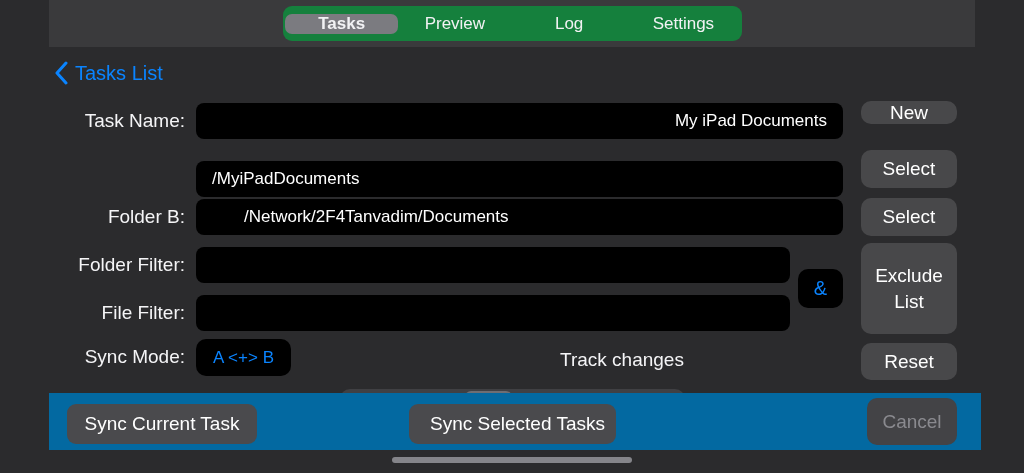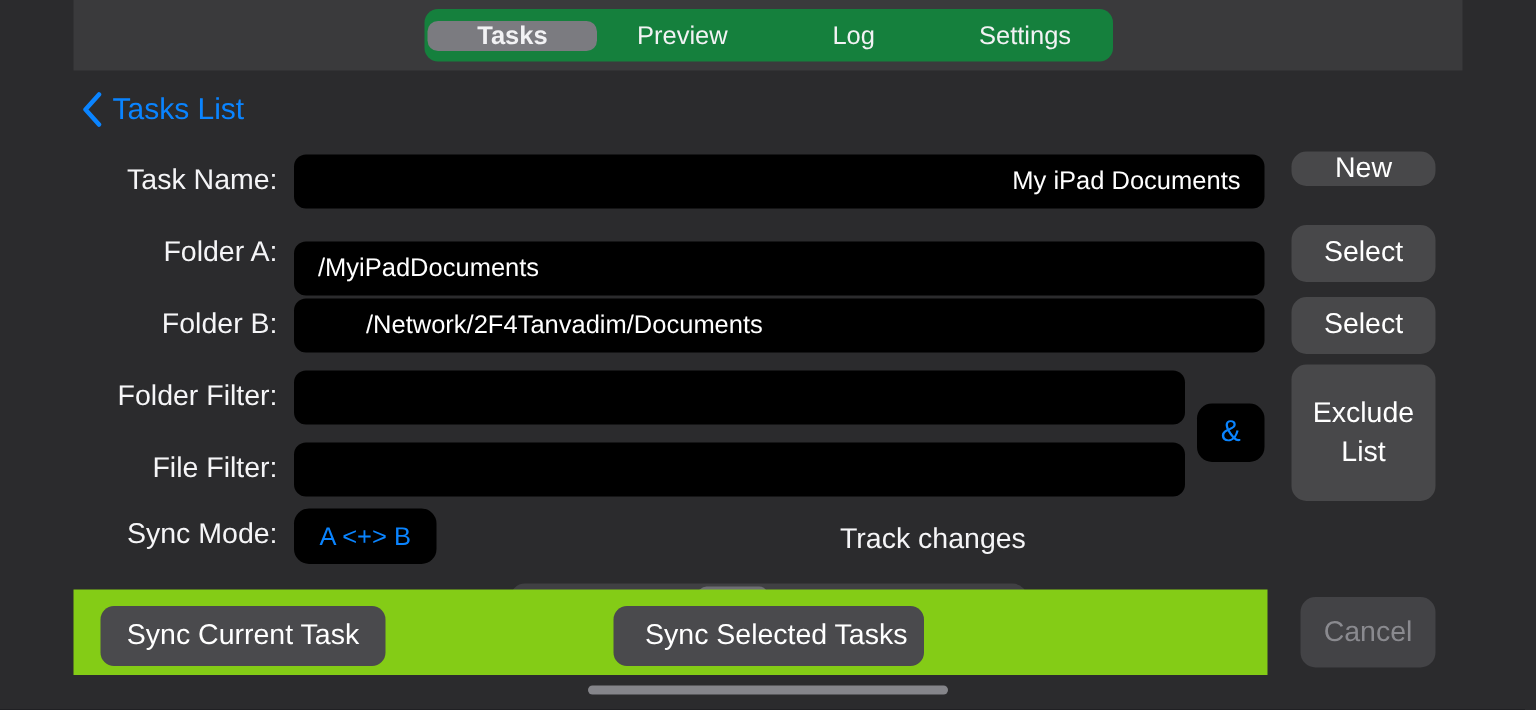--- a/index.html
+++ b/index.html
@@ -158,22 +158,22 @@
     position: absolute;
     left: 125px; top: 2px;
     width: 47px; height: 18px;
     background: #6e6e73;
     border-radius: 6px;
   }
 
   
   .bottom-toolbar {
     position: absolute;
-    left: 49px; top: 393px; width: 796px; height: 57px;
-    background: #84cc16;
+    left: 49px; top: 393px; width: 932px; height: 57px;
+    background: #0369a1;
     z-index: 2;
   }
   .bar-btn {
     position: absolute;
     top: 11px;
     height: 40px;
     background: #4a4a4d;
     border: none;
     border-radius: 9px;
     color: #ffffff;
@@ -220,21 +220,20 @@
   <div class="back-btn">
     <span>
       <svg width="14" height="24" viewBox="0 0 14 24">
         <polyline points="12,2 3,12 12,22" fill="none" stroke="#0a84ff" stroke-width="3" stroke-linecap="round" stroke-linejoin="round"></polyline>
       </svg>
     </span>
     <span>Tasks List</span>
   </div>
 
   <div class="field-label" style="top:103px">Task Name:</div>
-  <div class="field-label" style="top:151px">Folder A:</div>
   <div class="field-label" style="top:199px">Folder B:</div>
   <div class="field-label" style="top:247px">Folder Filter:</div>
   <div class="field-label" style="top:295px">File Filter:</div>
   <div class="field-label" style="top:339px">Sync Mode:</div>
 
   <input class="field-input w-long" style="top: 103px; text-align: right;" type="text" value="My iPad Documents">
   <input class="field-input w-long" style="top: 161px;" type="text" value="/MyiPadDocuments">
   <input class="field-input w-long" style="top: 199px; padding-left: 48px;" type="text" value="/Network/2F4Tanvadim/Documents">
   <input class="field-input w-short" style="top: 247px;" type="text" value="">
   <input class="field-input w-short" style="top: 295px;" type="text" value="">
@@ -242,20 +241,21 @@
   <button class="amp-btn">&amp;</button>
 
   <button class="sync-mode-btn">A &lt;+&gt; B</button>
 
   <div class="track-changes">Track changes</div>
 
   <button class="side-btn" style="top:101px; height:23px">New</button>
   <button class="side-btn" style="top:150px; height:38px">Select</button>
   <button class="side-btn" style="top:198px; height:38px">Select</button>
   <button class="side-btn" style="top:243px; height:91px; font-size:19px; padding:0 14px; line-height:1.35">Exclude List</button>
+  <button class="side-btn" style="top:343px; height:37px">Reset</button>
 
   <div class="peek-seg">
     <div class="peek-seg-selected"></div>
   </div>
 
   <div class="bottom-toolbar">
     <button class="bar-btn btn-sync-current">Sync Current Task</button>
     <button class="bar-btn btn-sync-selected">Sync Selected Tasks</button>
     <button class="bar-btn btn-cancel">Cancel</button>
   </div>

